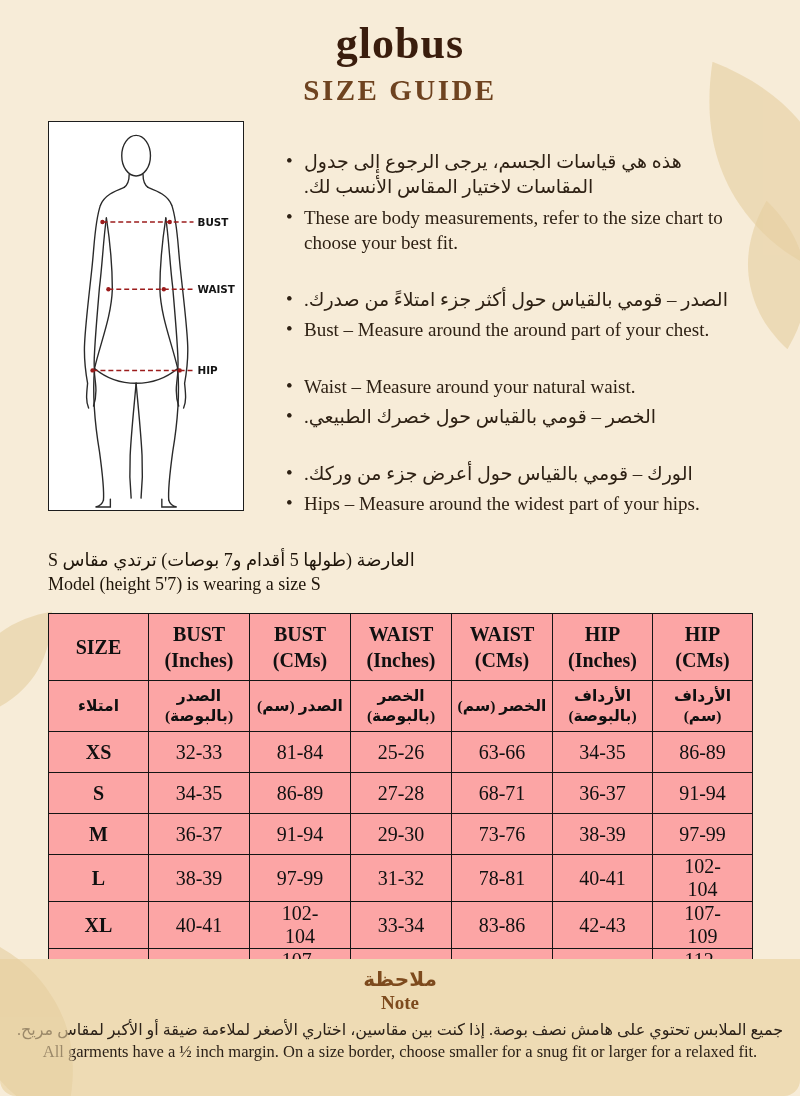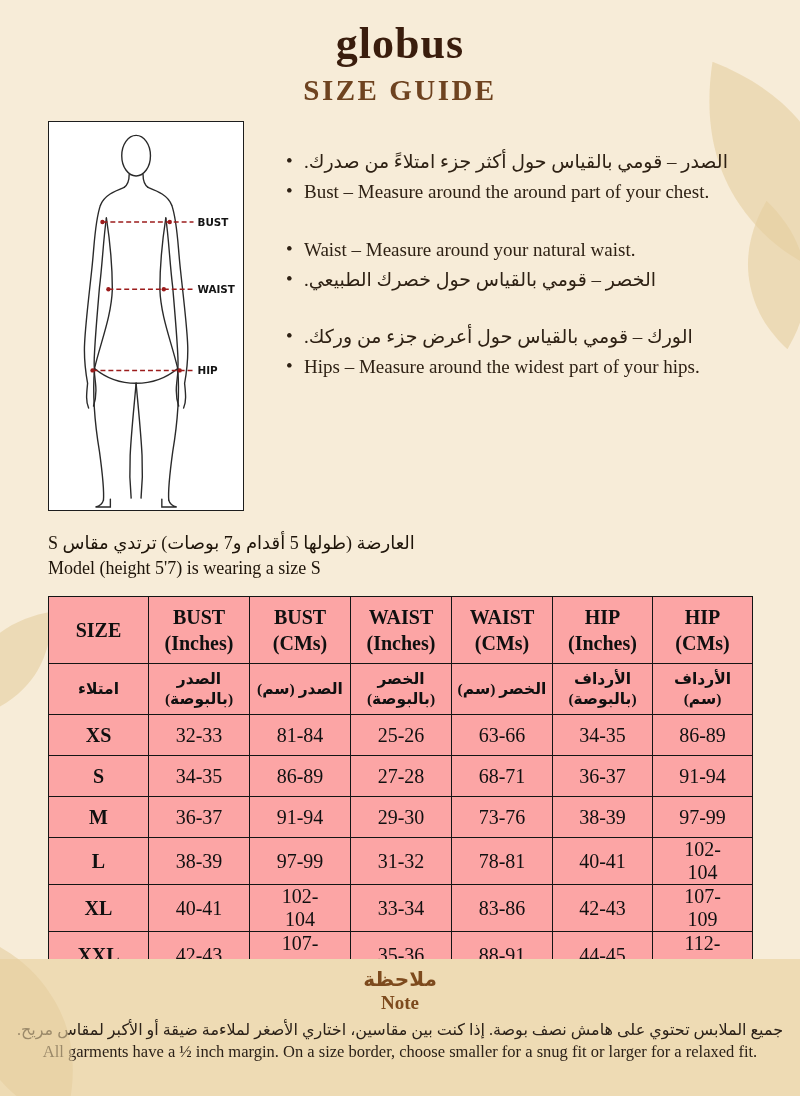--- a/index.html
+++ b/index.html
@@ -3,21 +3,21 @@
 <meta charset="utf-8">
 <style>
   html,body{margin:0;padding:0;}
   body{
     width:800px;height:1096px;
     background:#f7ecd8;
     font-family:"Liberation Serif","DejaVu Serif","DejaVu Sans",serif;
     color:#2c1f12;
     overflow:hidden;
   }
-  .page{position:relative;width:800px;height:1096px;overflow:hidden;}
+  .page{position:relative;width:800px;height:1096px;overflow:hidden;border-radius:16px;}
 
   
   .leaf{position:absolute;z-index:0;opacity:.6;}
   .leaf path{fill:#e6cfa0;}
   .leaf-top-right{top:45px;right:-35px;width:120px;height:250px;transform:rotate(-30deg);}
   .leaf-top-right2{top:200px;right:-12px;width:70px;height:150px;transform:rotate(-8deg);}
   .leaf-left-mid{top:595px;left:-28px;width:70px;height:140px;transform:rotate(40deg);}
   .leaf-bottom-left{top:925px;left:-35px;width:110px;height:210px;transform:rotate(155deg);z-index:2;}
 
   header{position:relative;z-index:1;text-align:center;padding-top:20px;}
@@ -123,20 +123,24 @@
         </g>
         <g font-family="DejaVu Sans, sans-serif" font-size="10.5" font-weight="bold" fill="#141414">
           <text x="150" y="104">BUST</text>
           <text x="150" y="172">WAIST</text>
           <text x="150" y="254">HIP</text>
         </g>
       </svg>
     </div>
 
     <div class="instructions">
+      <div class="group">
+        <div class="line ar" dir="rtl">هذه هي قياسات الجسم، يرجى الرجوع إلى جدول المقاسات لاختيار المقاس الأنسب لك.</div>
+        <div class="line">These are body measurements, refer to the size chart to choose your best fit.</div>
+      </div>
       <div class="group">
         <div class="line ar" dir="rtl">الصدر – قومي بالقياس حول أكثر جزء امتلاءً من صدرك.</div>
         <div class="line">Bust – Measure around the around part of your chest.</div>
       </div>
       <div class="group">
         <div class="line">Waist – Measure around your natural waist.</div>
         <div class="line ar" dir="rtl">الخصر – قومي بالقياس حول خصرك الطبيعي.</div>
       </div>
       <div class="group">
         <div class="line ar" dir="rtl">الورك – قومي بالقياس حول أعرض جزء من وركك.</div>

